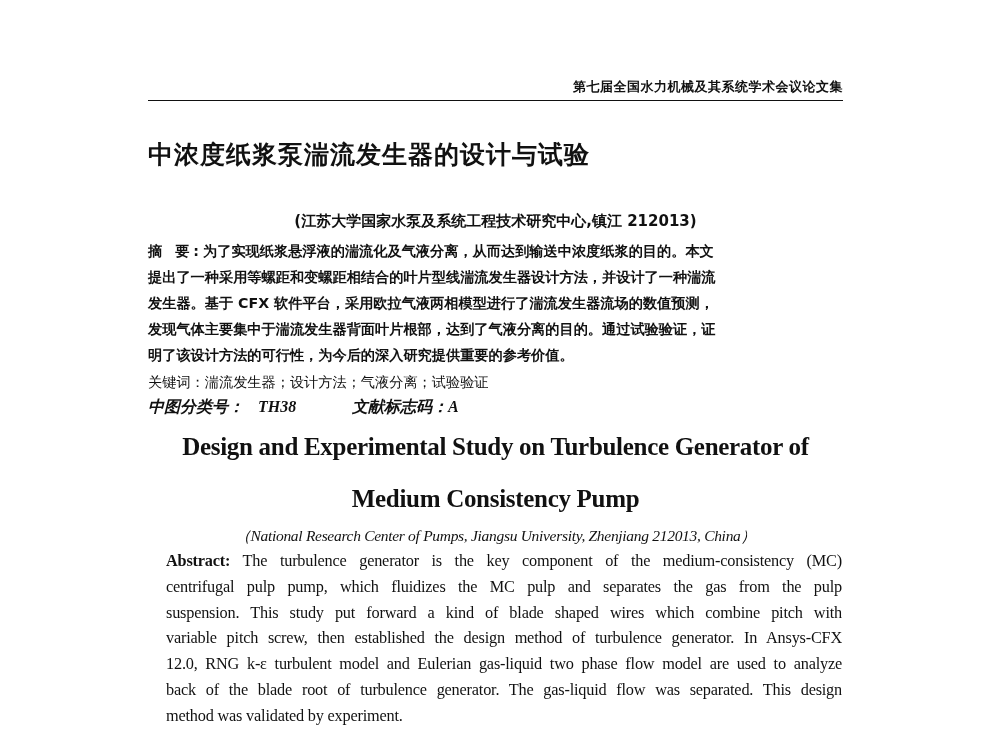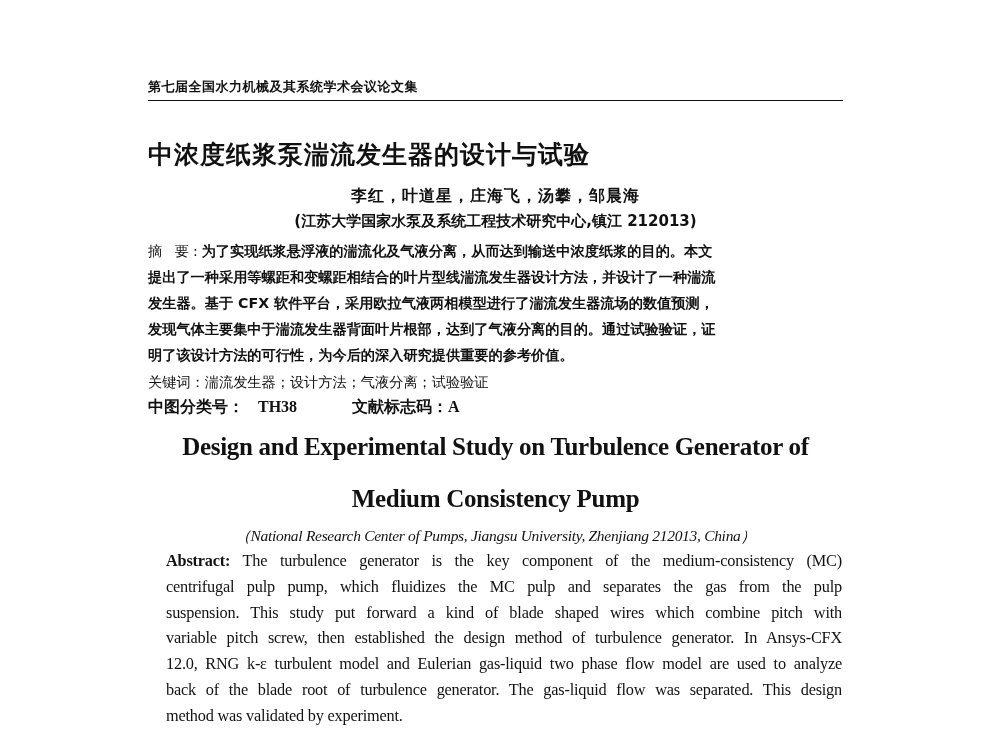--- a/index.html
+++ b/index.html
@@ -20,21 +20,21 @@
     left: 0; top: 0;
     width: 1000px;
     height: 742px;
     overflow: hidden;
   }
   .running-head {
     position: absolute;
     left: 148px;
     width: 695px;
     top: 78px;
-    text-align: left;
+    text-align: right;
     font-family: "DejaVu Sans", sans-serif;
     font-weight: bold;
     font-size: 13px;
     letter-spacing: 0.5px;
   }
   .head-rule {
     position: absolute;
     left: 148px;
     width: 695px;
     top: 100px;
@@ -77,21 +77,21 @@
     left: 148px;
     width: 695px;
     top: 238px;
     font-family: "DejaVu Sans", sans-serif;
     font-size: 14.2px;
     line-height: 26px;
     text-align: justify;
     font-weight: bold;
   }
   .zh-abstract .label {
-    font-weight: 400;
+    font-weight: 700;
     letter-spacing: 4px;
   }
   .zh-keywords {
     position: absolute;
     left: 148px;
     width: 695px;
     top: 371px;
     font-family: "DejaVu Sans", sans-serif;
     font-size: 14.2px;
     line-height: 22px;
@@ -99,20 +99,21 @@
   }
   .zh-class {
     position: absolute;
     left: 148px;
     width: 695px;
     top: 396px;
     font-family: "DejaVu Sans", sans-serif;
     font-size: 16px;
     font-weight: bold;
     line-height: 22px;
+    font-style: italic;
   }
   .zh-class .clc-value {
     font-family: "Liberation Serif", serif;
     margin-left: 14px;
     display: inline-block;
     width: 68px;
   }
   .zh-class .doccode-label {
     margin-left: 26px;
   }
@@ -170,21 +171,20 @@
 </style>
 </head>
 <body>
 
 <div class="page">
 
   <div class="running-head">第七届全国水力机械及其系统学术会议论文集</div>
   <div class="head-rule"></div>
 
   <div class="zh-title">中浓度纸浆泵湍流发生器的设计与试验</div>
-  <div class="zh-authors">李红，叶道星，庄海飞，汤攀，邹晨海</div>
   <div class="zh-affil">(江苏大学国家水泵及系统工程技术研究中心,镇江 212013)</div>
 
   <div class="zh-abstract">
     <span class="label">摘 要:</span><span>为了实现纸浆悬浮液的湍流化及气液分离，从而达到输送中浓度纸浆的目的。本文</span><br>
     <span>提出了一种采用等螺距和变螺距相结合的叶片型线湍流发生器设计方法，并设计了一种湍流</span><br>
     <span>发生器。基于 CFX 软件平台，采用欧拉气液两相模型进行了湍流发生器流场的数值预测，</span><br>
     <span>发现气体主要集中于湍流发生器背面叶片根部，达到了气液分离的目的。通过试验验证，证</span><br>
     <span>明了该设计方法的可行性，为今后的深入研究提供重要的参考价值。</span>
   </div>
 

